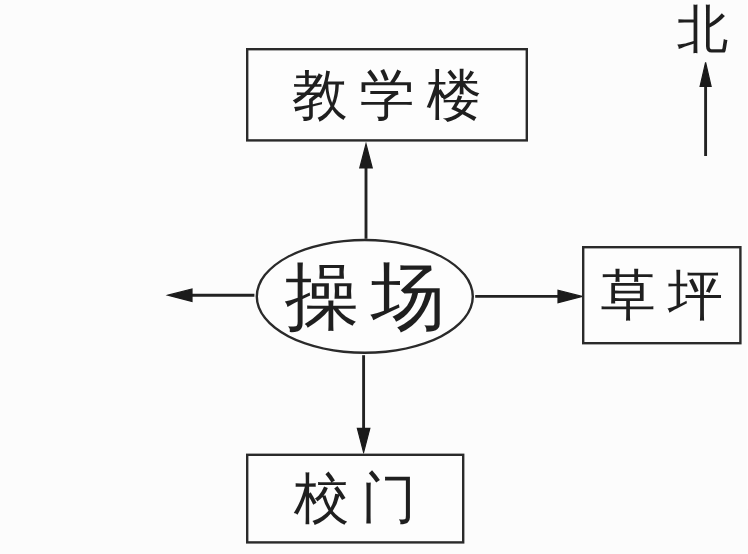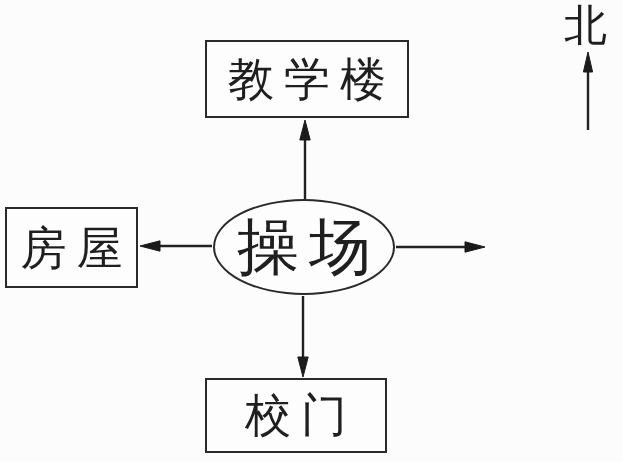--- a/index.html
+++ b/index.html
@@ -48,21 +48,21 @@
     border-radius: 50%;
   }
   .node-label {
     font-size: 46px;
     line-height: 1;
     letter-spacing: 10px;
     text-indent: 10px;
     white-space: nowrap;
   }
   
-  .node-north { left: 205px; top: 40px;  width: 204px; height: 78px; }
+  .node-north { left: 205px; top: 40px;  width: 235px; height: 78px; }
   .node-west  { left: 5px;   top: 207px; width: 133px; height: 81px; }
   .node-east  { left: 485px; top: 205px; width: 133px; height: 82px; }
   .node-south { left: 205px; top: 378px; width: 182px; height: 75px; font-family: Liberation Serif, serif; }
   .node-center{ left: 213px; top: 199px; width: 182px; height: 96px; }
   .node-center .node-label { font-size: 62px; }
   
   .compass {
     position: absolute;
     left: 548px;
     top: 0px;
@@ -101,28 +101,28 @@
     <g>
       <line x1="588" y1="130" x2="588" y2="70"></line>
       <polygon points="588,52 583.4,72 592.6,72"></polygon>
     </g>
   </svg>
 
   <div class="node box node-north">
     <span class="node-label">教学楼</span>
   </div>
 
-  <div class="node box node-west">
-    <span class="node-label">房屋</span>
-  </div>
 
   <div class="node ellipse node-center">
     <span class="node-label">操场</span>
   </div>
 
+  <div class="node box node-east">
+    <span class="node-label">草坪</span>
+  </div>
 
   <div class="node box node-south">
     <span class="node-label">校门</span>
   </div>
 
   <div class="compass">
     <div class="compass-label">北</div>
   </div>
 
 </div>

